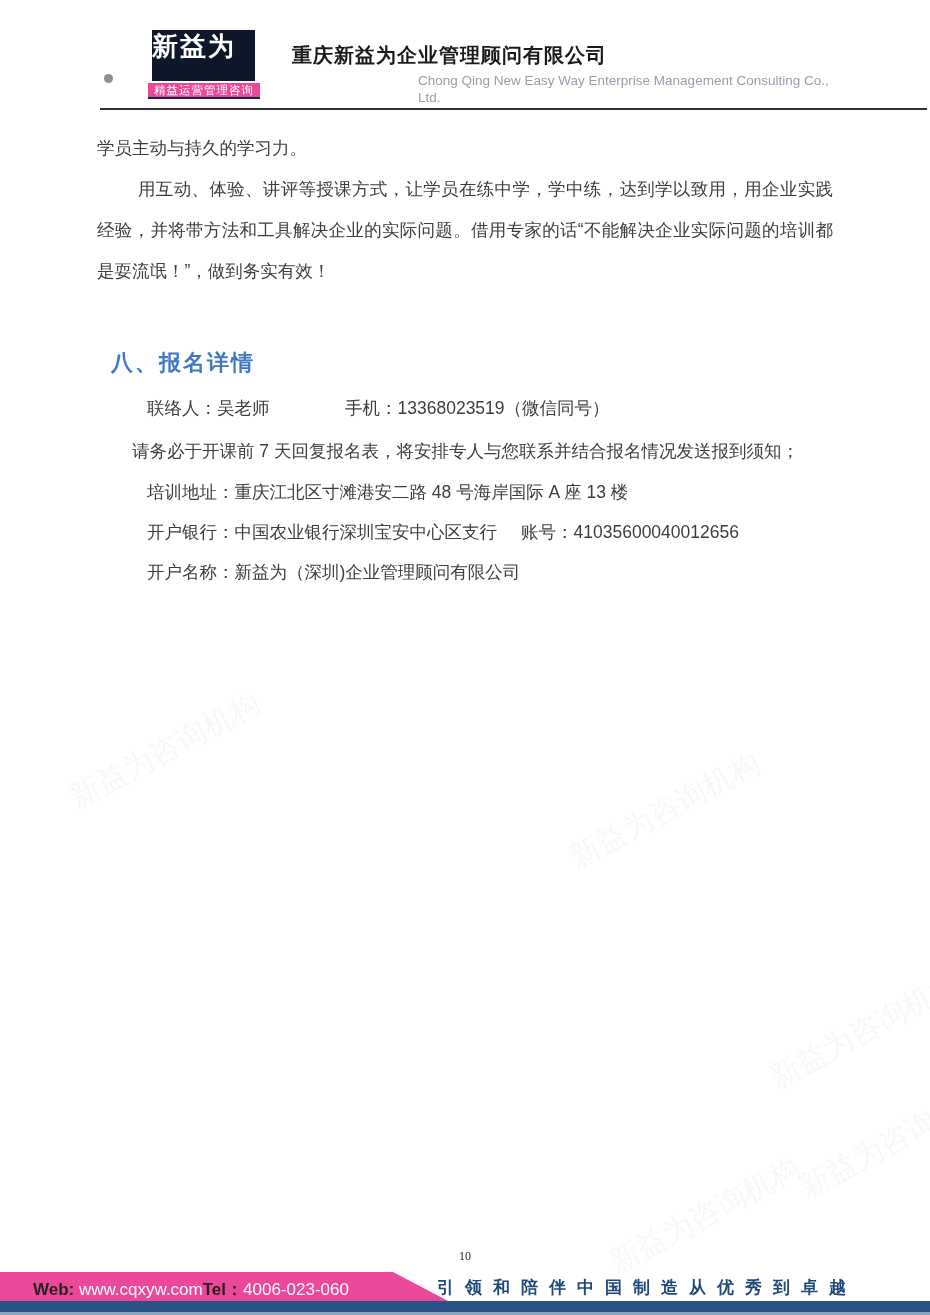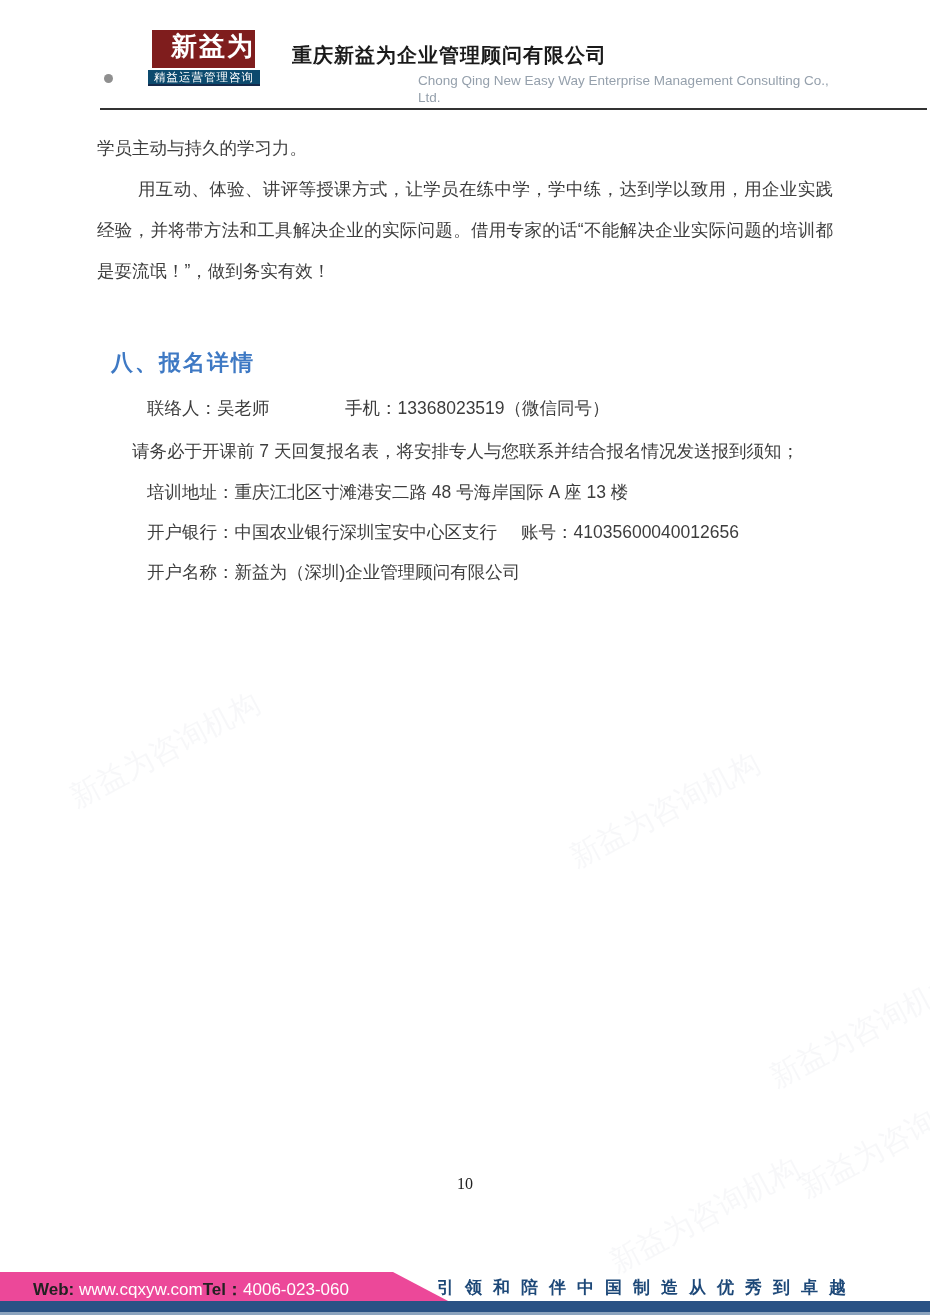--- a/index.html
+++ b/index.html
@@ -9,25 +9,25 @@
     background:#ffffff;
     overflow:hidden;
     font-family:"Liberation Sans", sans-serif;
     color:#3d3d3d;
   }
   
   .header{position:absolute;top:0;left:0;width:930px;height:112px;}
   .bullet{position:absolute;left:104px;top:74px;width:9px;height:9px;border-radius:50%;background:#8f8f8f;}
   .logo{position:absolute;left:148px;top:30px;}
   .logo-main{
-    margin-left:4px;width:103px;height:38px;background:#7f1d1d;color:#fff;
-    font-size:26px;font-weight:bold;text-align:right;line-height:33px;letter-spacing:2px;
+    margin-left:4px;width:103px;height:51px;background:#0f172a;color:#fff;
+    font-size:26px;font-weight:bold;text-align:left;line-height:33px;letter-spacing:2px;
   }
   .logo-sub{
-    margin-top:2px;width:112px;background:#0c4a6e;color:#fff;
+    margin-top:2px;width:112px;background:#ec4899;color:#fff;
     font-size:11.5px;text-align:center;line-height:14px;letter-spacing:1px;
     border-bottom:2px solid #16294a;
   }
   .title-cn{position:absolute;left:292px;top:42px;font-size:20px;font-weight:bold;color:#1a1a1a;letter-spacing:1px;}
   .title-en{
     position:absolute;left:418px;top:72px;width:420px;
     font-family:Liberation Sans, sans-serif;font-size:13.5px;line-height:17px;color:#95a0ac;
     text-align:left;
   }
   .header-rule{position:absolute;left:100px;top:108px;width:827px;height:2px;background:#333333;}
@@ -43,22 +43,22 @@
   }
   .contact{margin-top:10px;padding-left:50px;}
   .contact-row{font-size:17.5px;line-height:41px;}
   .contact-row .col1{display:inline-block;width:198px;}
   .notice{margin-top:2px;text-indent:35px;}
   .details{margin-top:0;padding-left:50px;}
   .detail-row{font-size:17.5px;line-height:40px;}
   .detail-row .gap{margin-left:24px;}
   
   .page-number{
-    position:absolute;left:0;top:1175px;width:930px;text-align:center;
-    font-family:"Liberation Serif", serif;font-size:16px;color:#222;
+    position:absolute;left:0;top:1249px;width:930px;text-align:center;
+    font-family:"Liberation Serif", serif;font-size:12px;color:#222;
   }
   .footer-left{
     position:absolute;left:0;top:1272px;width:450px;height:43px;background:#ec4899;
     -webkit-clip-path:polygon(0 0,393px 0,450px 30px,450px 43px,0 43px);
     clip-path:polygon(0 0,393px 0,450px 30px,450px 43px,0 43px);
     color:#fff;font-size:17px;
   }
   .footer-left .txt{padding:6px 0 0 33px;white-space:nowrap;}
   .footer-bar{position:absolute;left:0;top:1301px;width:930px;height:11px;background:#2A5285;}
   .footer-line{position:absolute;left:0;top:1312px;width:930px;height:3px;background:#8BA3BE;}

